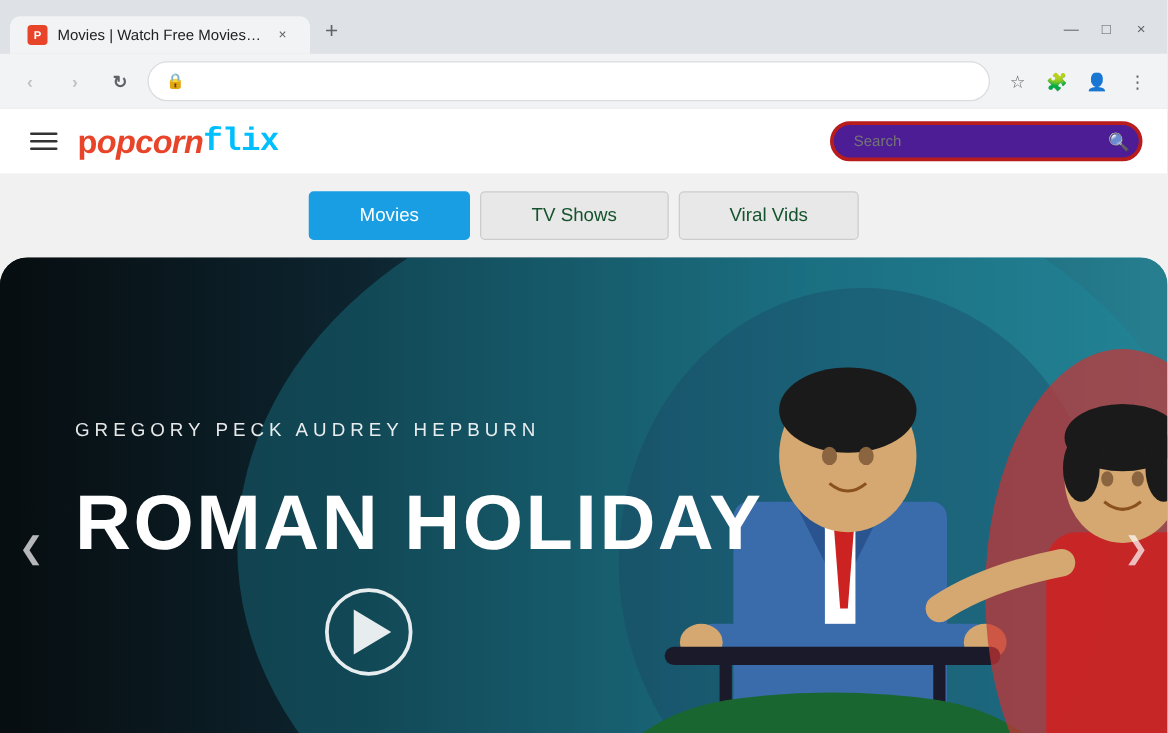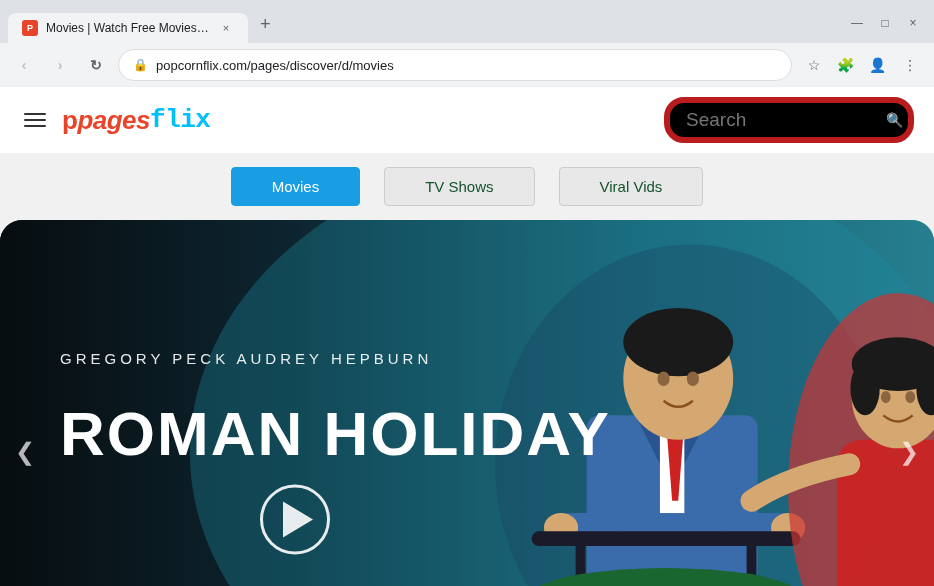--- a/index.html
+++ b/index.html
@@ -166,45 +166,45 @@
     }
     .logo-p { color: #e8442a; }
     .logo-opcorn { color: #e8442a; font-style: italic; }
     .logo-flix { color: #00bfff; font-family: Liberation Mono, monospace; }
 
     .search-bar-wrapper {
       margin-left: auto;
       position: relative;
     }
     .search-input {
-      border: 6px solid #b91c1c;
+      border: 3px solid #b91c1c;
       border-radius: 20px;
       padding: 6px 36px 6px 16px;
-      font-size: 19px;
+      font-size: 12px;
       color: #888;
       width: 250px;
       outline: none;
-      background: #000000;
+      background: #4c1d95;
     }
     .search-icon-btn {
       position: absolute;
       right: 10px;
       top: 50%;
       transform: translateY(-50%);
       color: #666;
       font-size: 14px;
       cursor: pointer;
     }
 
     
     .site-tabs {
       background: #f1f1f1;
       display: flex;
       justify-content: center;
-      gap: 24px;
+      gap: 8px;
       padding: 14px 0;
     }
     .tab-btn {
       padding: 10px 40px;
       border-radius: 4px;
       border: 1px solid #ccc;
       font-size: 15px;
       font-weight: 500;
       cursor: pointer;
       background: #e8e8e8;
@@ -316,42 +316,41 @@
       <div class="win-btn close">×</div>
     </div>
   </div>
 
   <div class="address-bar-row">
     <div class="nav-btn disabled">‹</div>
     <div class="nav-btn disabled">›</div>
     <div class="nav-btn">↻</div>
     <div class="address-bar">
       <span class="lock-icon">🔒</span>
-      <span class="address-text">popcornflix.com/pages/discover/d/movies</span>
     </div>
     <div class="toolbar-icons">
       <div class="toolbar-icon-btn">☆</div>
       <div class="toolbar-icon-btn">🧩</div>
       <div class="toolbar-icon-btn">👤</div>
       <div class="toolbar-icon-btn">⋮</div>
     </div>
   </div>
 </div>
 
 <div class="site-wrapper">
 
   <div class="site-nav">
     <div class="hamburger">
       <span></span>
       <span></span>
       <span></span>
     </div>
     <div class="logo">
       <span class="logo-p">p</span>
-        <span class="logo-opcorn">pages</span>
+        <span class="logo-opcorn">opcorn</span>
         <span class="logo-flix">flix</span>
     </div>
     <div class="search-bar-wrapper">
       <input class="search-input" type="text" placeholder="Search" style="">
       <span class="search-icon-btn">🔍</span>
     </div>
   </div>
 
   <div class="site-tabs">
     <button class="tab-btn active">Movies</button>

